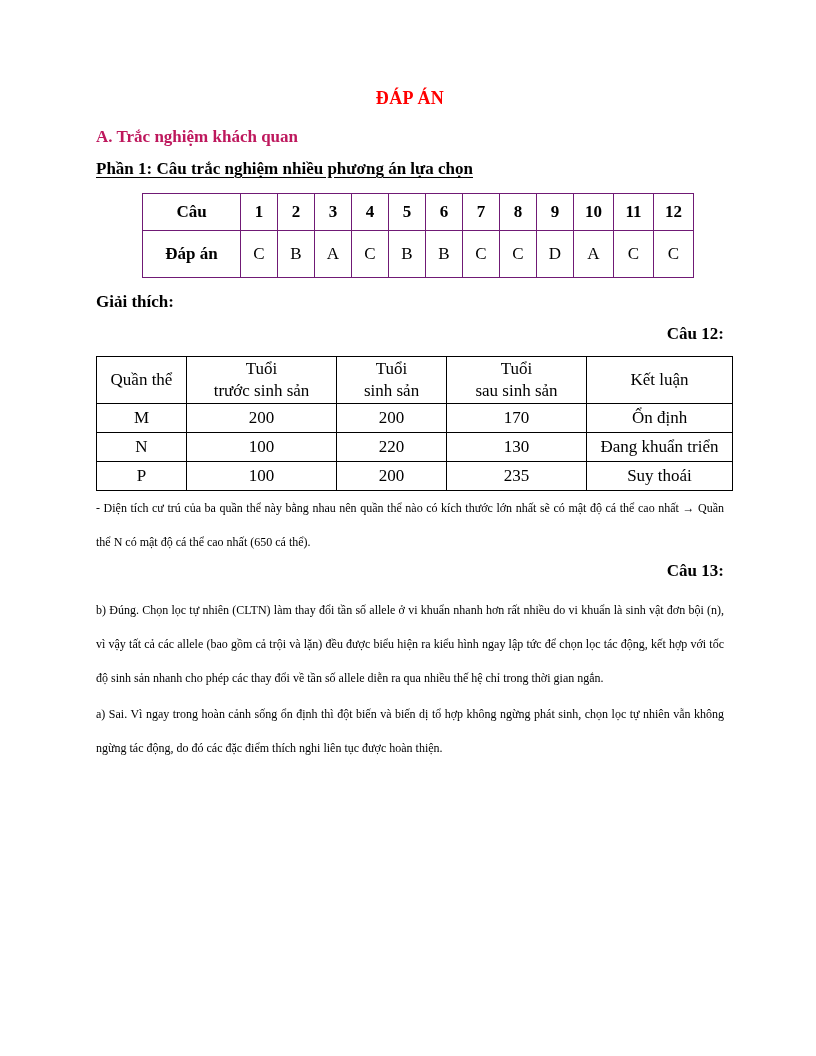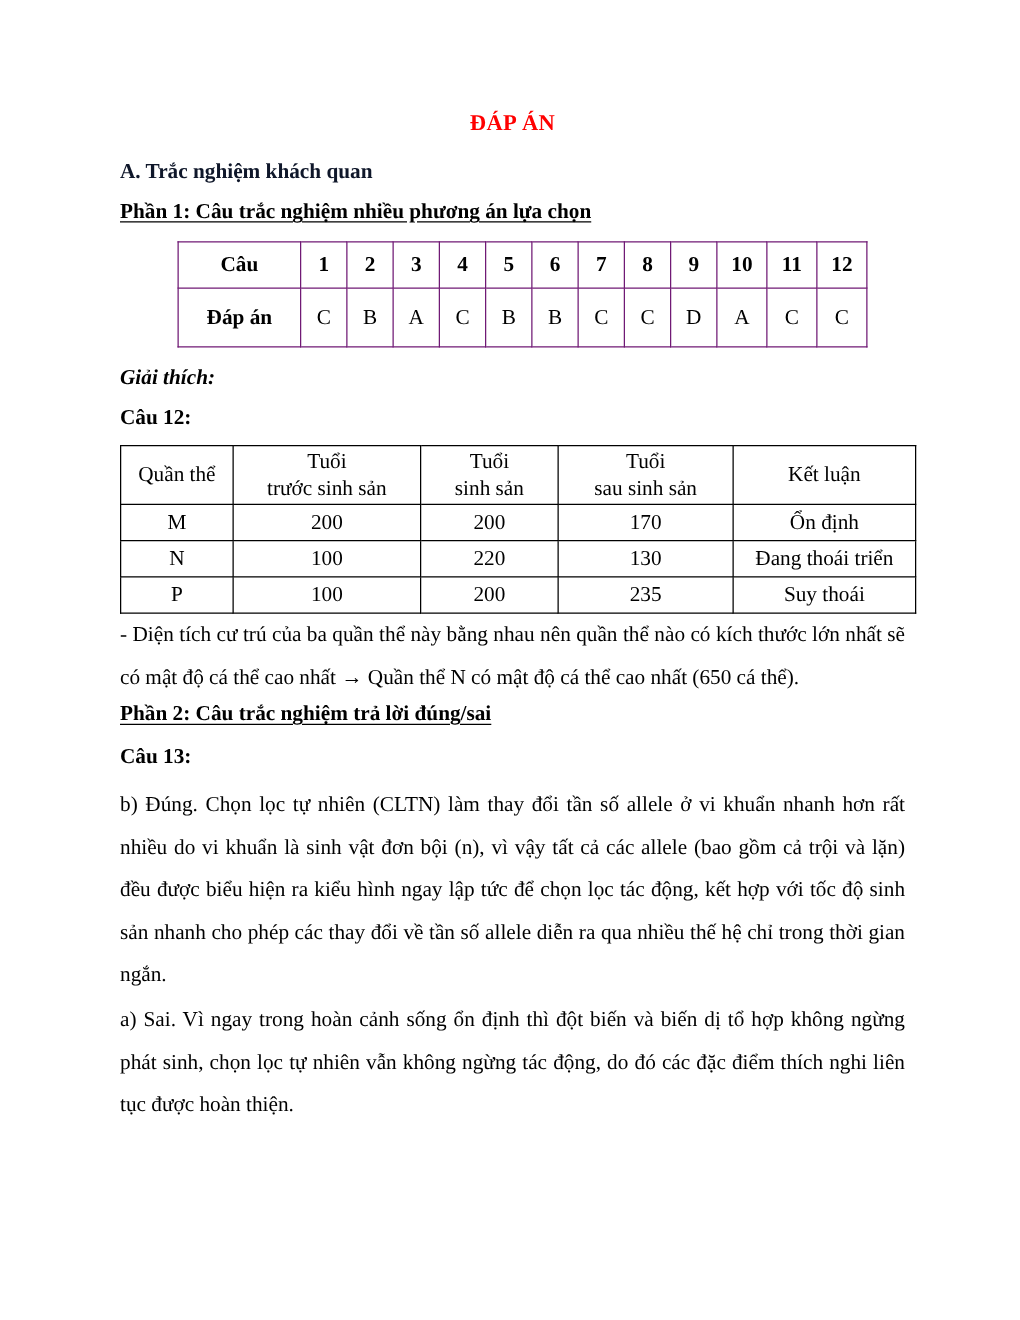--- a/index.html
+++ b/index.html
@@ -28,52 +28,52 @@
     text-align: center;
     color: #ff0000;
     font-weight: bold;
     font-size: 18px;
     letter-spacing: .3px;
     margin: 0 0 18px 0;
     font-family: "Liberation Serif", "DejaVu Serif", serif;
   }
 
   .section-red {
-    color: #0f172a;
+    color: #be185d;
     font-weight: bold;
     font-size: 17px;
     margin: 0 0 12px 0;
   }
 
   .part-heading {
     font-weight: bold;
     font-size: 17px;
     text-decoration: underline;
     text-underline-offset: 3px;
     margin: 0 0 14px 0;
     display: block;
   }
   .part-heading .inner { display: inline; }
 
   .label-italic {
     font-weight: bold;
-    font-style: italic;
     font-size: 17px;
     margin: 0 0 12px 0;
   }
 
   .label-bold {
     font-weight: bold;
     font-size: 17px;
     margin: 0 0 12px 0;
+    text-align: right;
   }
 
   
   .para {
-    font-size: 17px;
+    font-size: 12px;
     line-height: 34px;
     text-align: justify;
     margin: 0 0 2px 0;
     hyphens: none;
   }
 
   
   .answer-table-wrap {
     margin: 0 0 14px 0;
     padding-left: 46px;
@@ -215,35 +215,34 @@
         <td>200</td>
         <td>200</td>
         <td>170</td>
         <td>Ổn định</td>
       </tr>
       <tr class="prow">
         <td>N</td>
         <td>100</td>
         <td>220</td>
         <td>130</td>
-        <td>Đang thoái triển</td>
+        <td>Đang khuẩn triển</td>
       </tr>
       <tr class="prow">
         <td>P</td>
         <td>100</td>
         <td>200</td>
         <td>235</td>
         <td>Suy thoái</td>
       </tr>
     </tbody>
   </table>
 
   <div class="para">- Diện tích cư trú của ba quần thể này bằng nhau nên quần thể nào có kích thước lớn nhất sẽ có mật độ cá thể cao nhất → Quần thể N có mật độ cá thể cao nhất (650 cá thể).</div>
 
-  <div class="part-heading"><span class="inner">Phần 2: Câu trắc nghiệm trả lời đúng/sai</span></div>
 
   <div class="label-bold">Câu 13:</div>
 
   <div class="para">b) Đúng. Chọn lọc tự nhiên (CLTN) làm thay đổi tần số allele ở vi khuẩn nhanh hơn rất nhiều do vi khuẩn là sinh vật đơn bội (n), vì vậy tất cả các allele (bao gồm cả trội và lặn) đều được biểu hiện ra kiểu hình ngay lập tức để chọn lọc tác động, kết hợp với tốc độ sinh sản nhanh cho phép các thay đổi về tần số allele diễn ra qua nhiều thế hệ chỉ trong thời gian ngắn.</div>
 
   <div class="para">a) Sai. Vì ngay trong hoàn cảnh sống ổn định thì đột biến và biến dị tổ hợp không ngừng phát sinh, chọn lọc tự nhiên vẫn không ngừng tác động, do đó các đặc điểm thích nghi liên tục được hoàn thiện.</div>
 
 </div>
 
 </body></html>

